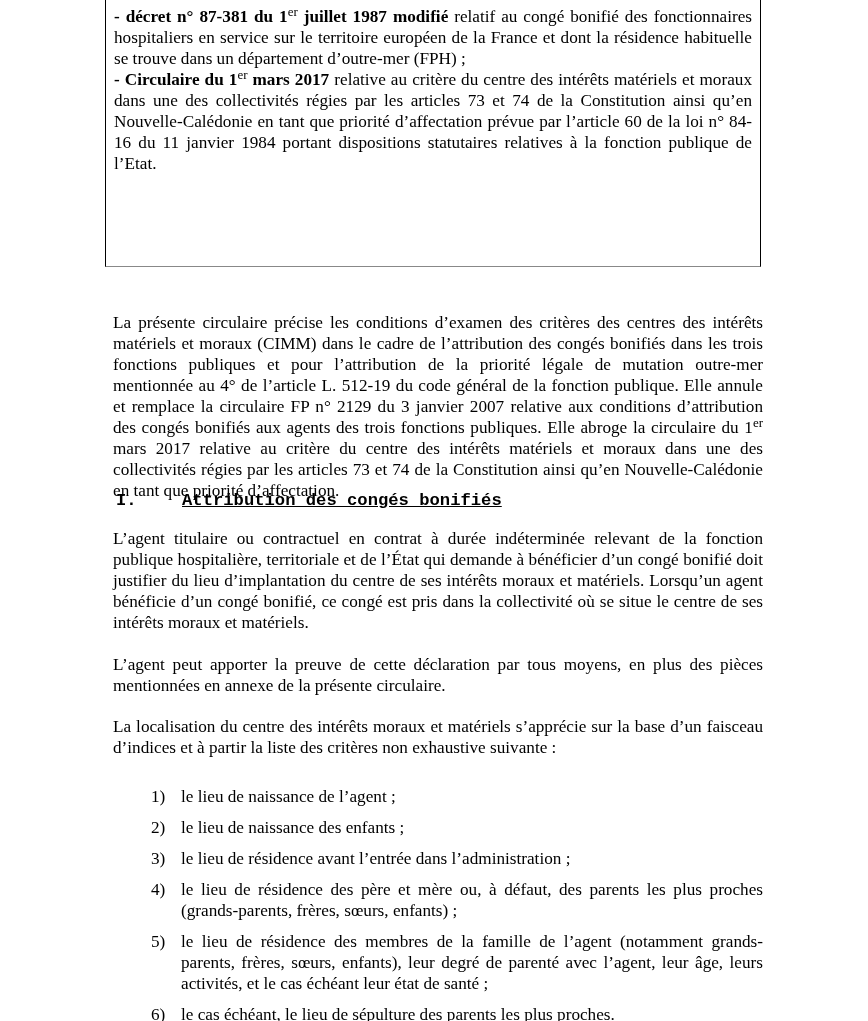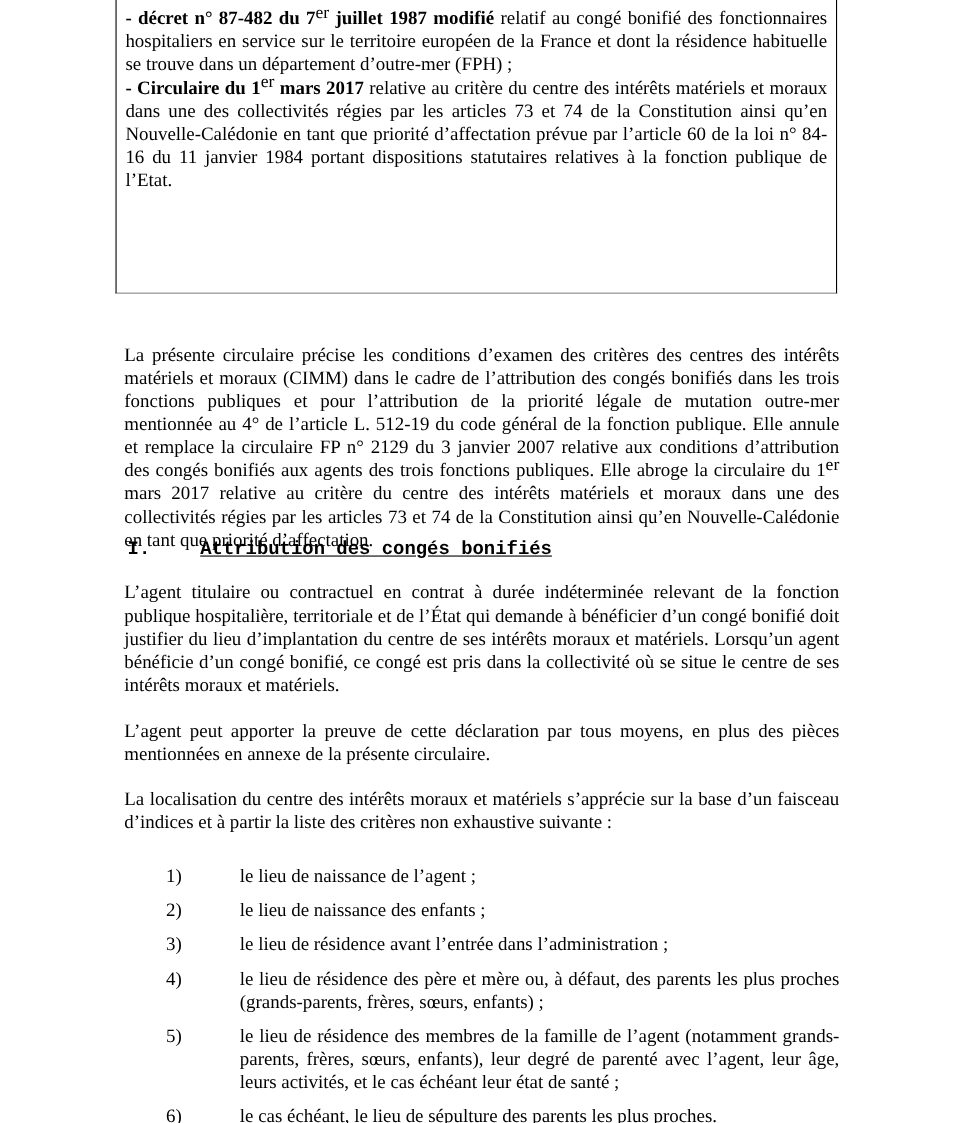--- a/index.html
+++ b/index.html
@@ -4,34 +4,34 @@
 <style>
   html, body { margin: 0; padding: 0; background: #ffffff; }
   body { width: 868px; height: 1021px; position: relative; overflow: hidden;
          font-family: "Liberation Serif", serif; color: #000; font-size: 17.2px; line-height: 21px; }
   .box { position: absolute; left: 105px; top: 0; width: 656px; height: 267px;
          border-left: 1px solid #000; border-right: 1.5px solid #000; border-bottom: 1.5px solid #888;
          padding: 6px 8px 0 8px; box-sizing: border-box; text-align: justify; }
   .box p { margin: 0; }
   .para { position: absolute; left: 113px; width: 650px; text-align: justify; margin: 0; }
   b { font-weight: bold; }
-  sup { font-size: 16px; line-height: 0; vertical-align: 6px; }
+  sup { font-size: 13px; line-height: 0; vertical-align: 6px; }
   .heading { position: absolute; left: 116px; top: 490px; font-weight: bold; font-family: Liberation Mono, monospace; }
   .heading .num { display: inline-block; width: 66px; }
   .heading .title { text-decoration: underline; }
   .list { position: absolute; left: 151px; top: 704px; width: 612px; margin: 0; padding: 0; list-style: none; }
   .list li { display: flex; margin-bottom: 10px; text-align: justify; }
   .list .n { width: 30px; flex: none; }
-  .list .t { flex: 1; margin-left: 37px; }
+  .list .t { flex: 1; }
 </style>
 </head>
 <body>
 
 <div class="box">
-  <p><b>- décret n° 87-482 du 7</b><sup>er</sup><b> juillet 1987 modifié</b><span> relatif au congé bonifié des fonctionnaires hospitaliers en service sur le territoire européen de la France et dont la résidence habituelle se trouve dans un département d’outre-mer (FPH) ;</span></p>
+  <p><b>- décret n° 87-381 du 1</b><sup>er</sup><b> juillet 1987 modifié</b><span> relatif au congé bonifié des fonctionnaires hospitaliers en service sur le territoire européen de la France et dont la résidence habituelle se trouve dans un département d’outre-mer (FPH) ;</span></p>
   <p><b>- Circulaire du 1</b><sup>er</sup><b> mars 2017</b><span> relative au critère du centre des intérêts matériels et moraux dans une des collectivités régies par les articles 73 et 74 de la Constitution ainsi qu’en Nouvelle-Calédonie en tant que priorité d’affectation prévue par l’article 60 de la loi n° 84-16 du 11 janvier 1984 portant dispositions statutaires relatives à la fonction publique de l’Etat.</span></p>
 </div>
 
 <p class="para" style="top:312px"><span>La présente circulaire précise les conditions d’examen des critères des centres des intérêts matériels et moraux (CIMM) dans le cadre de l’attribution des congés bonifiés dans les trois fonctions publiques et pour l’attribution de la priorité légale de mutation outre-mer mentionnée au 4° de l’article L. 512-19 du code général de la fonction publique. Elle annule et remplace la circulaire FP n° 2129 du 3 janvier 2007 relative aux conditions d’attribution des congés bonifiés aux agents des trois fonctions publiques. Elle abroge la circulaire du 1</span><sup>er</sup><span> mars 2017 relative au critère du centre des intérêts matériels et moraux dans une des collectivités régies par les articles 73 et 74 de la Constitution ainsi qu’en Nouvelle-Calédonie en tant que priorité d’affectation.</span></p>
 
 <div class="heading">
   <span class="num">I.</span><span class="title">Attribution des congés bonifiés</span>
 </div>
 
 <p class="para" style="top:528px">L’agent titulaire ou contractuel en contrat à durée indéterminée relevant de la fonction publique hospitalière, territoriale et de l’État qui demande à bénéficier d’un congé bonifié doit justifier du lieu d’implantation du centre de ses intérêts moraux et matériels. Lorsqu’un agent bénéficie d’un congé bonifié, ce congé est pris dans la collectivité où se situe le centre de ses intérêts moraux et matériels.</p>

